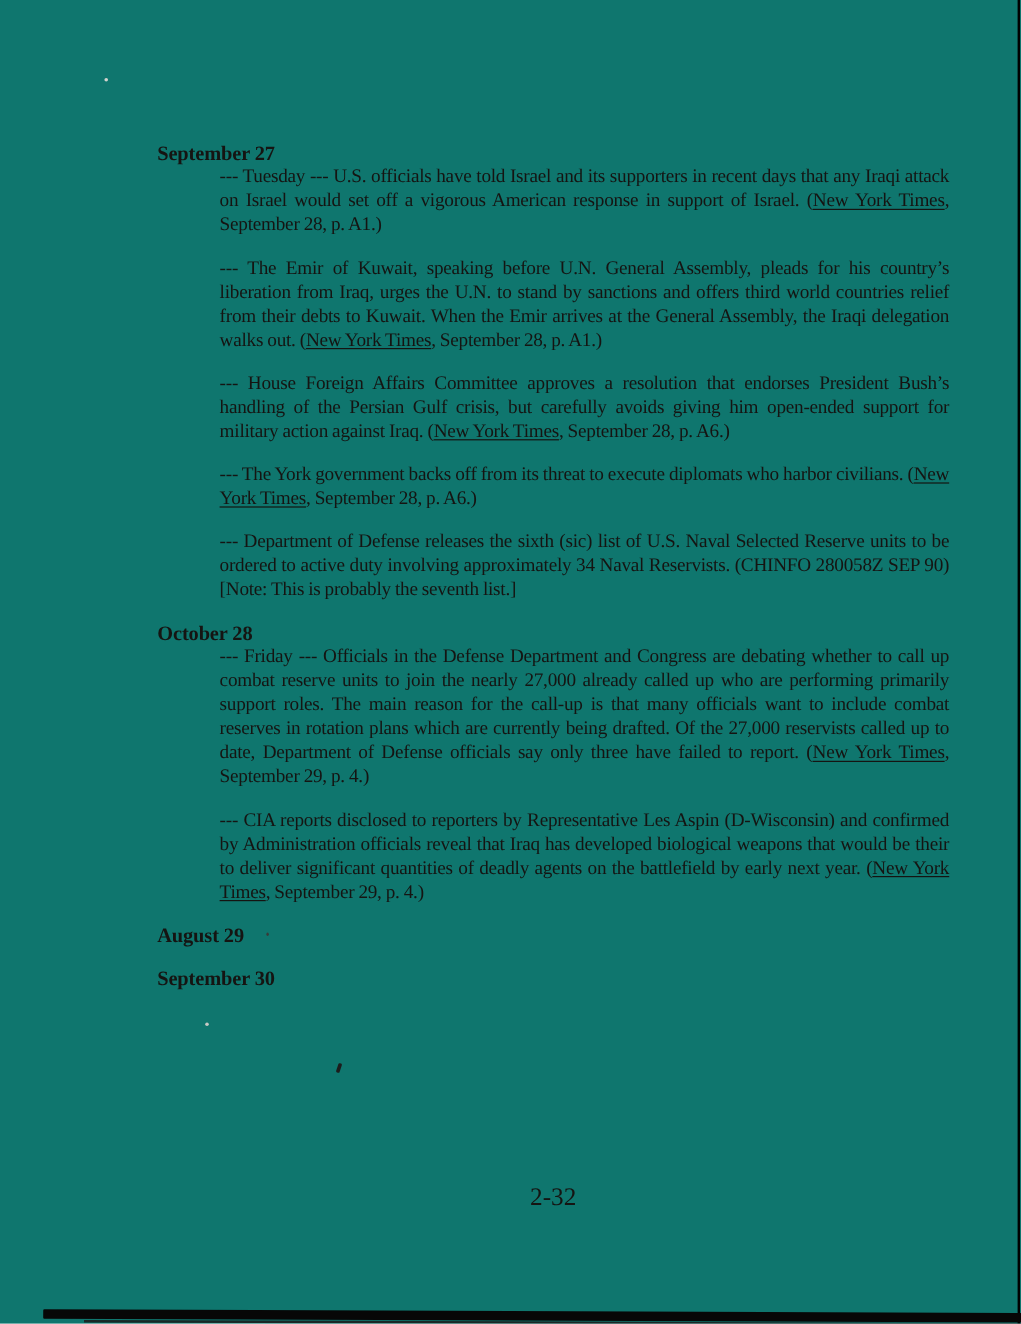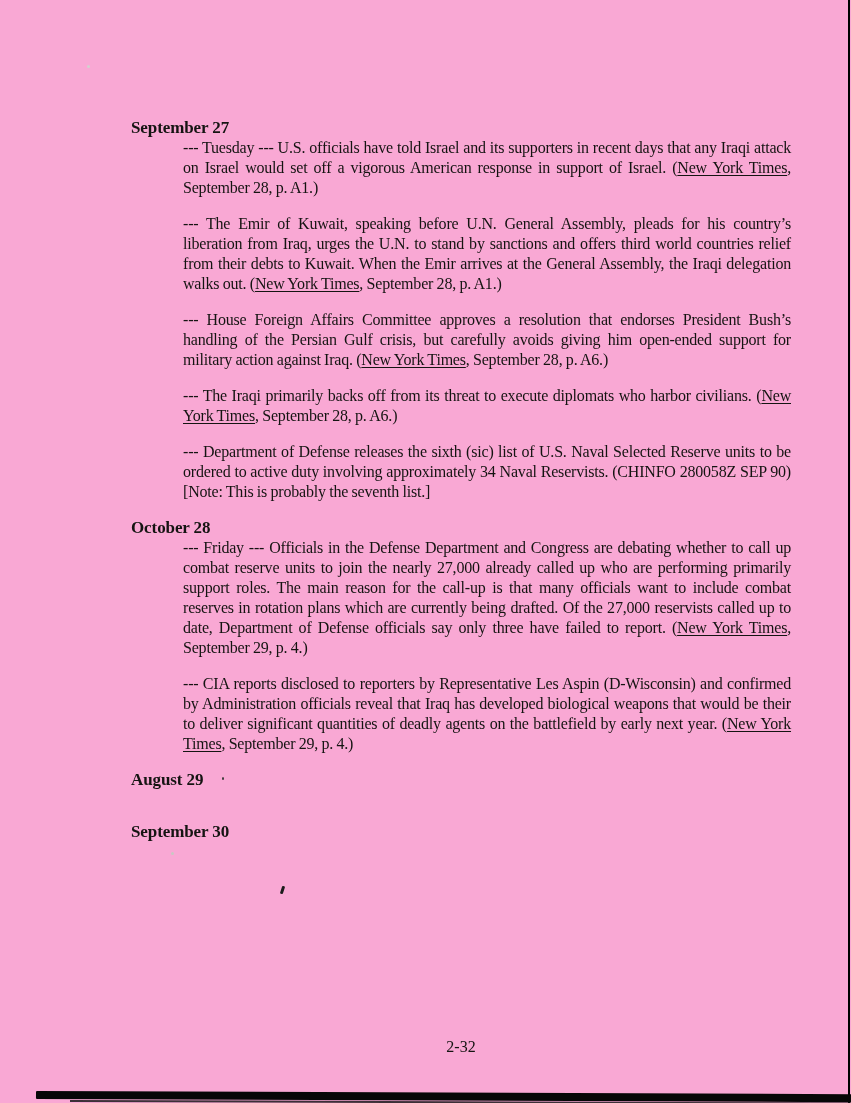--- a/index.html
+++ b/index.html
@@ -6,21 +6,21 @@
   body {
     width: 851px; height: 1103px;
     background: #ffffff;
     font-family: "Liberation Serif", serif;
     color: #151412;
     position: relative;
     overflow: hidden;
   }
   .page {
     position: absolute; inset: 0;
-    background: #f9a8d4;
+    background: #0f766e;
   }
   .content {
     position: absolute;
     left: 131px; top: 118px;
     width: 662px;
   }
   h2.sec-heading {
     font-size: 17px;
     font-weight: bold;
     line-height: 20px;
@@ -30,28 +30,28 @@
   p.entry {
     margin: 0 0 16px 52px;
     width: 608px;
     text-align: justify;
     font-size: 16px;
     line-height: 20px;
     letter-spacing: -0.2px;
     word-spacing: -0.4px;
   }
   .sec { margin: 0; }
-  .sec.gap-before { margin-top: 32px; }
+  .sec.gap-before { margin-top: 16px; }
   .u { text-decoration: underline; text-underline-offset: 2px; margin-top: 16px; }
   .footer {
     position: absolute;
-    left: 131px; top: 1038px;
+    left: 131px; top: 988px;
     width: 660px;
     text-align: center;
-    font-size: 16px;
+    font-size: 21px;
     line-height: 18px;
   }
   
   .edge-line {
     position: absolute;
     left: 848px; top: 0;
     width: 2px; height: 1103px;
     background: #000;
   }
   .bottom-bar {
@@ -89,21 +89,21 @@
 
 <div class="page">
 
   <div class="content">
 
     <div class="sec">
       <h2 class="sec-heading">September 27</h2>
       <p class="entry"><span>--- Tuesday --- U.S. officials have told Israel and its supporters in recent days that any Iraqi attack on Israel would set off a vigorous American response in support of Israel. (</span><span class="u">New York Times</span><span>, September 28, p. A1.)</span></p>
       <p class="entry"><span>--- The Emir of Kuwait, speaking before U.N. General Assembly, pleads for his country’s liberation from Iraq, urges the U.N. to stand by sanctions and offers third world countries relief from their debts to Kuwait. When the Emir arrives at the General Assembly, the Iraqi delegation walks out. (</span><span class="u">New York Times</span><span>, September 28, p. A1.)</span></p>
       <p class="entry"><span>--- House Foreign Affairs Committee approves a resolution that endorses President Bush’s handling of the Persian Gulf crisis, but carefully avoids giving him open-ended support for military action against Iraq. (</span><span class="u">New York Times</span><span>, September 28, p. A6.)</span></p>
-      <p class="entry"><span>--- The Iraqi primarily backs off from its threat to execute diplomats who harbor civilians. (</span><span class="u">New York Times</span><span>, September 28, p. A6.)</span></p>
+      <p class="entry"><span>--- The York government backs off from its threat to execute diplomats who harbor civilians. (</span><span class="u">New York Times</span><span>, September 28, p. A6.)</span></p>
       <p class="entry"><span>--- Department of Defense releases the sixth (sic) list of U.S. Naval Selected Reserve units to be ordered to active duty involving approximately 34 Naval Reservists. (CHINFO 280058Z SEP 90) [Note: This is probably the seventh list.]</span></p>
     </div>
 
     <div class="sec">
       <h2 class="sec-heading">October 28</h2>
       <p class="entry"><span>--- Friday --- Officials in the Defense Department and Congress are debating whether to call up combat reserve units to join the nearly 27,000 already called up who are performing primarily support roles. The main reason for the call-up is that many officials want to include combat reserves in rotation plans which are currently being drafted. Of the 27,000 reservists called up to date, Department of Defense officials say only three have failed to report. (</span><span class="u">New York Times</span><span>, September 29, p. 4.)</span></p>
       <p class="entry"><span>--- CIA reports disclosed to reporters by Representative Les Aspin (D-Wisconsin) and confirmed by Administration officials reveal that Iraq has developed biological weapons that would be their to deliver significant quantities of deadly agents on the battlefield by early next year. (</span><span class="u">New York Times</span><span>, September 29, p. 4.)</span></p>
     </div>
 
     <div class="sec">

